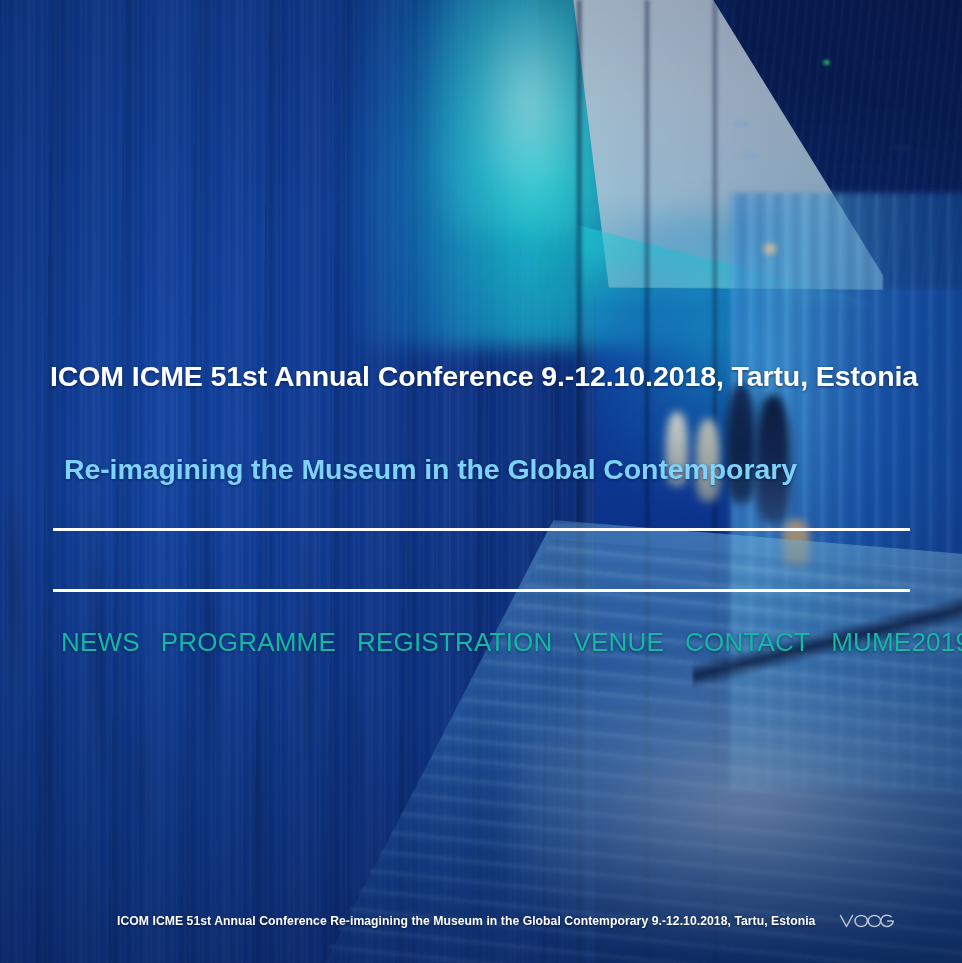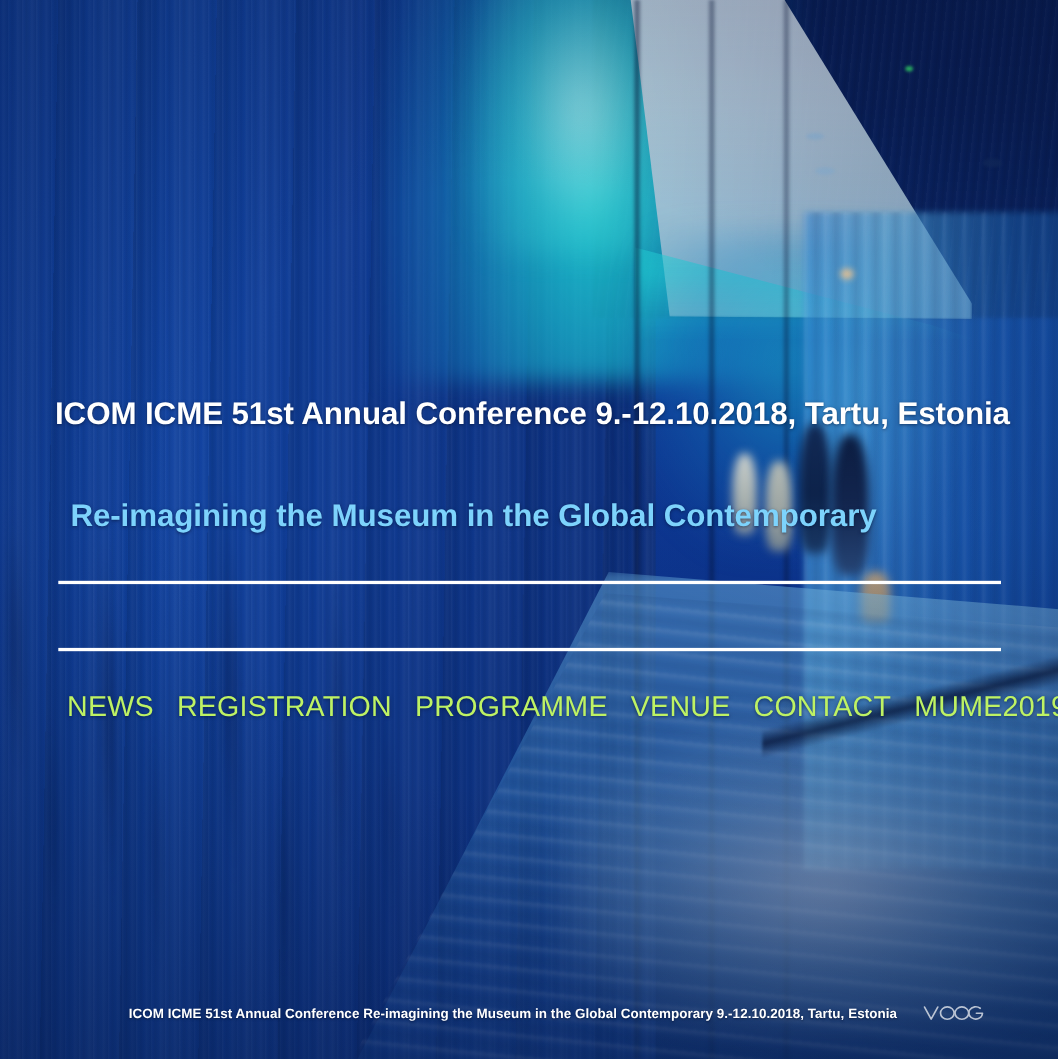--- a/index.html
+++ b/index.html
@@ -272,21 +272,21 @@
     top: 626px;
     display: flex;
     align-items: baseline;
     gap: 21px;
     white-space: nowrap;
   }
   .nav-item {
     font-size: 26px;
     font-weight: 400;
     line-height: 32px;
-    color: #bef264;
+    color: #14b8a6;
     letter-spacing: 0.2px;
     text-decoration: none;
     text-shadow: 0 1px 3px rgba(2,12,40,0.5);
     cursor: pointer;
   }
 
   
   .footer {
     position: absolute;
     left: 0;
@@ -372,22 +372,22 @@
 
     <h1 class="hero-title">ICOM ICME 51st Annual Conference 9.-12.10.2018, Tartu, Estonia</h1>
 
     <h2 class="hero-subtitle">Re-imagining the Museum in the Global Contemporary</h2>
 
     <div class="rule rule-top"></div>
     <div class="rule rule-bottom"></div>
 
     <nav class="nav">
       <a class="nav-item" href="#">NEWS</a>
+      <a class="nav-item" href="#">PROGRAMME</a>
       <a class="nav-item" href="#">REGISTRATION</a>
-      <a class="nav-item" href="#">PROGRAMME</a>
       <a class="nav-item" href="#">VENUE</a>
       <a class="nav-item" href="#">CONTACT</a>
       <a class="nav-item" href="#">MUME2019</a>
     </nav>
   </div>
 
   <div class="footer">
     <div class="footer-inner">
       <span class="footer-text" style="position:static;">ICOM ICME 51st Annual Conference Re-imagining the Museum in the Global Contemporary 9.-12.10.2018, Tartu, Estonia</span>
 

